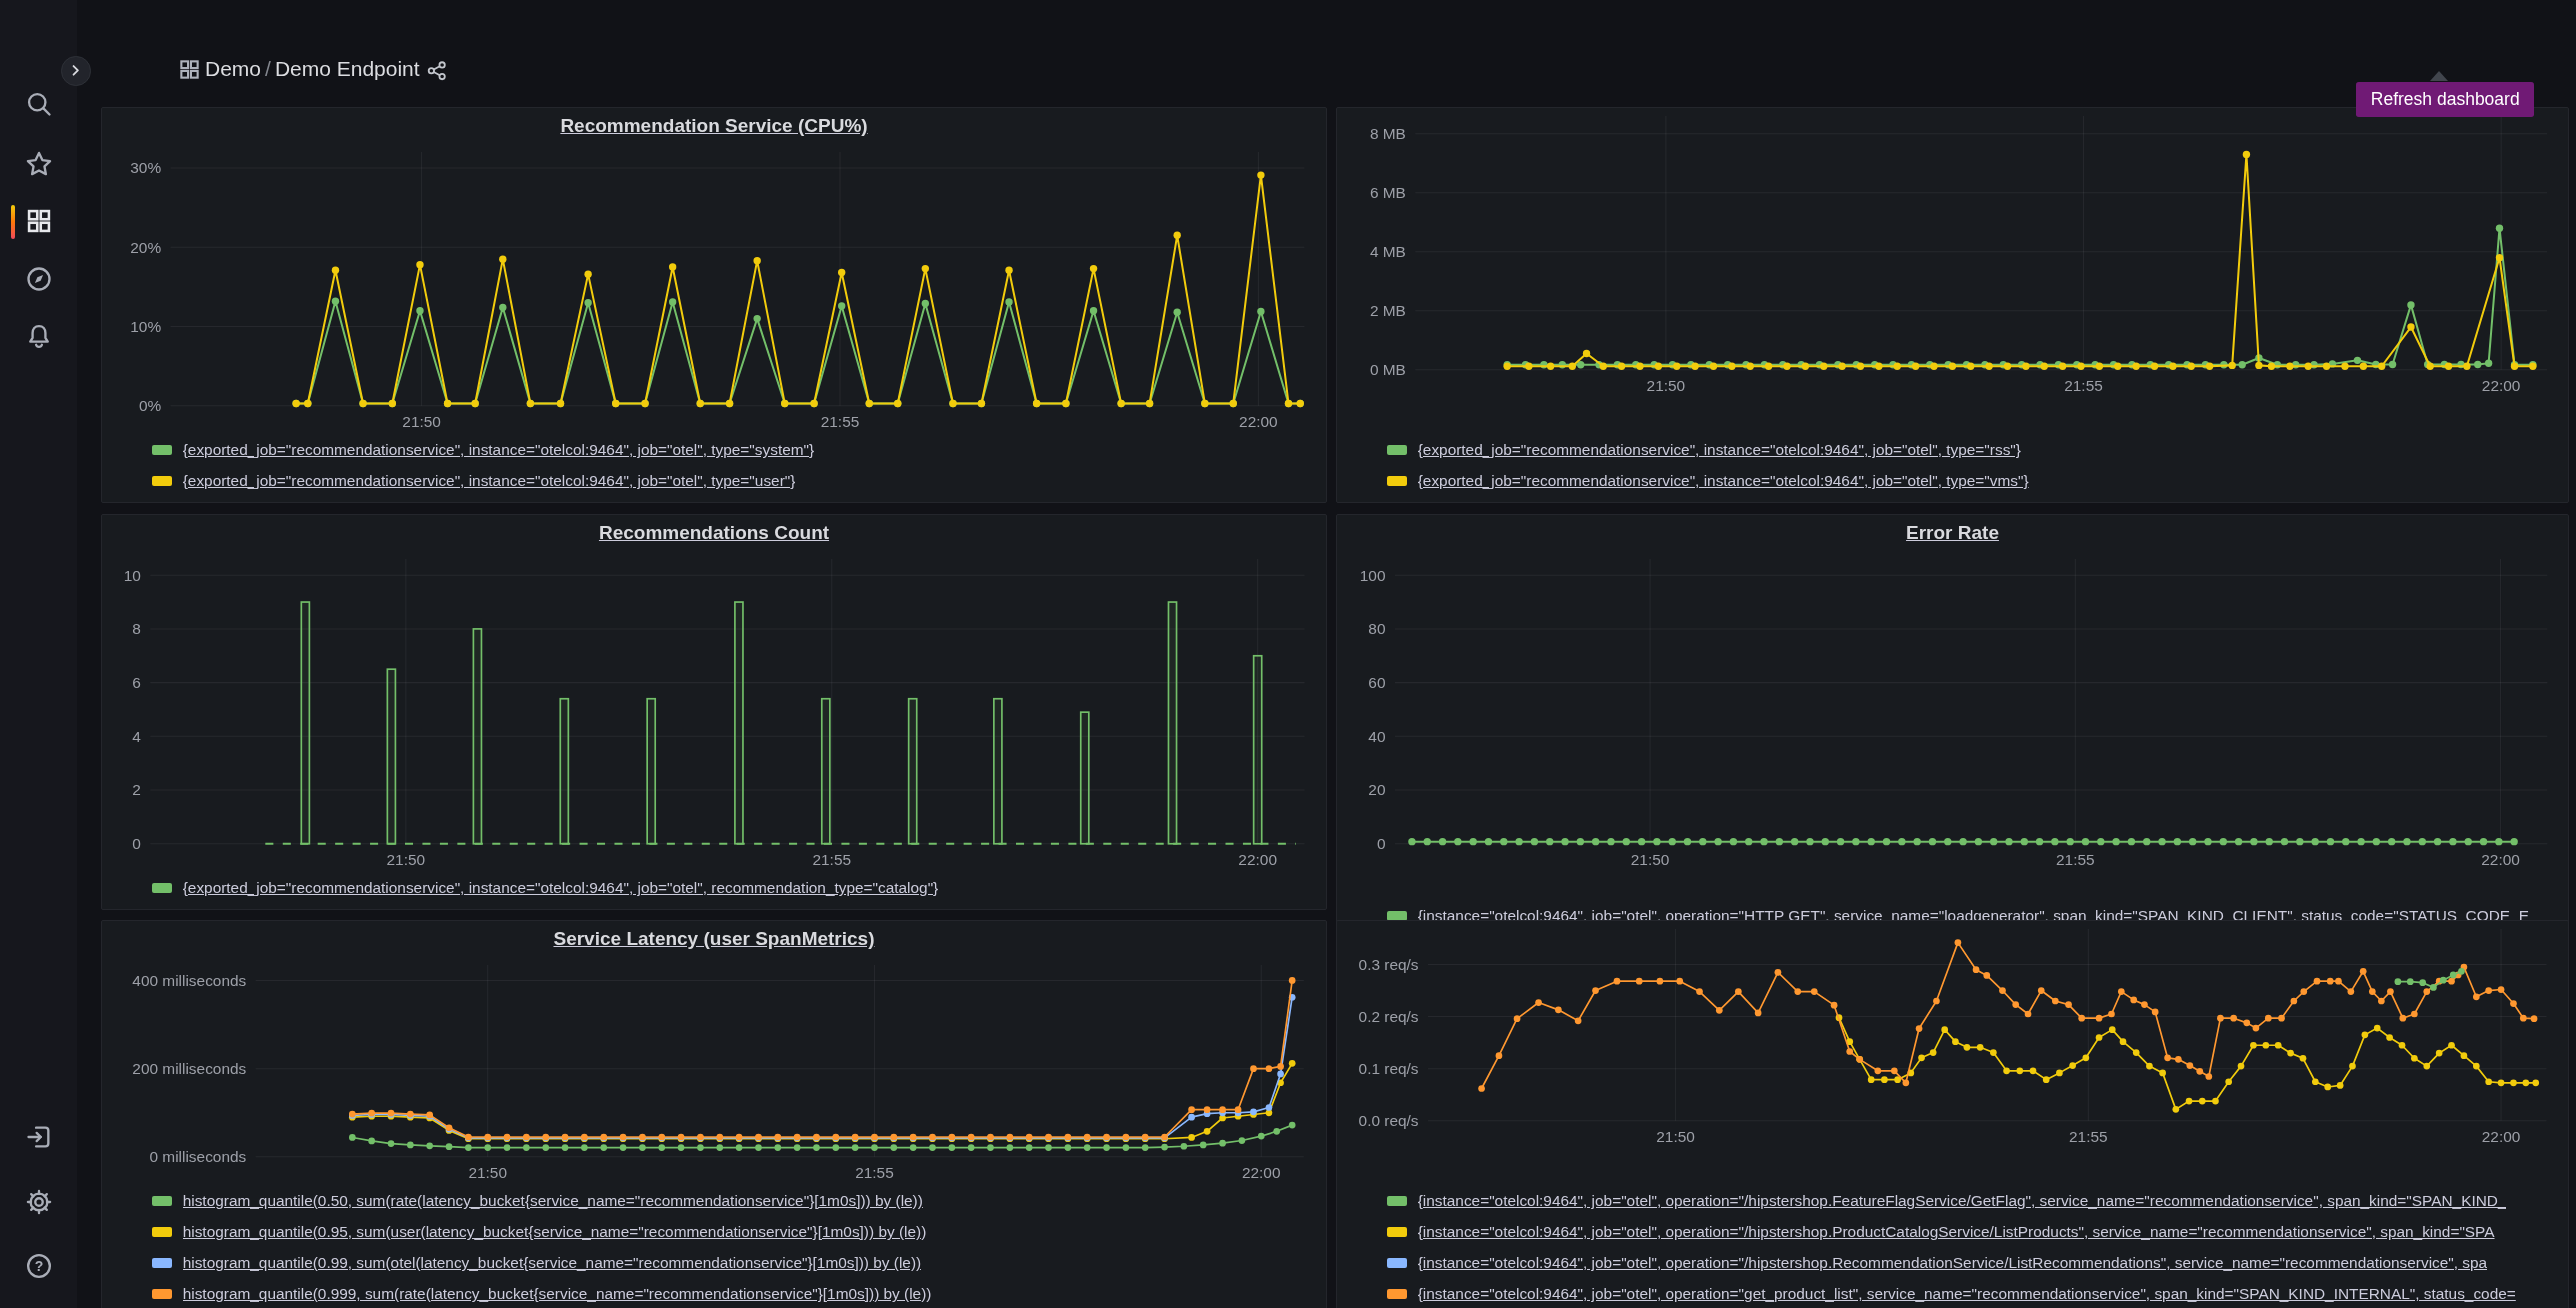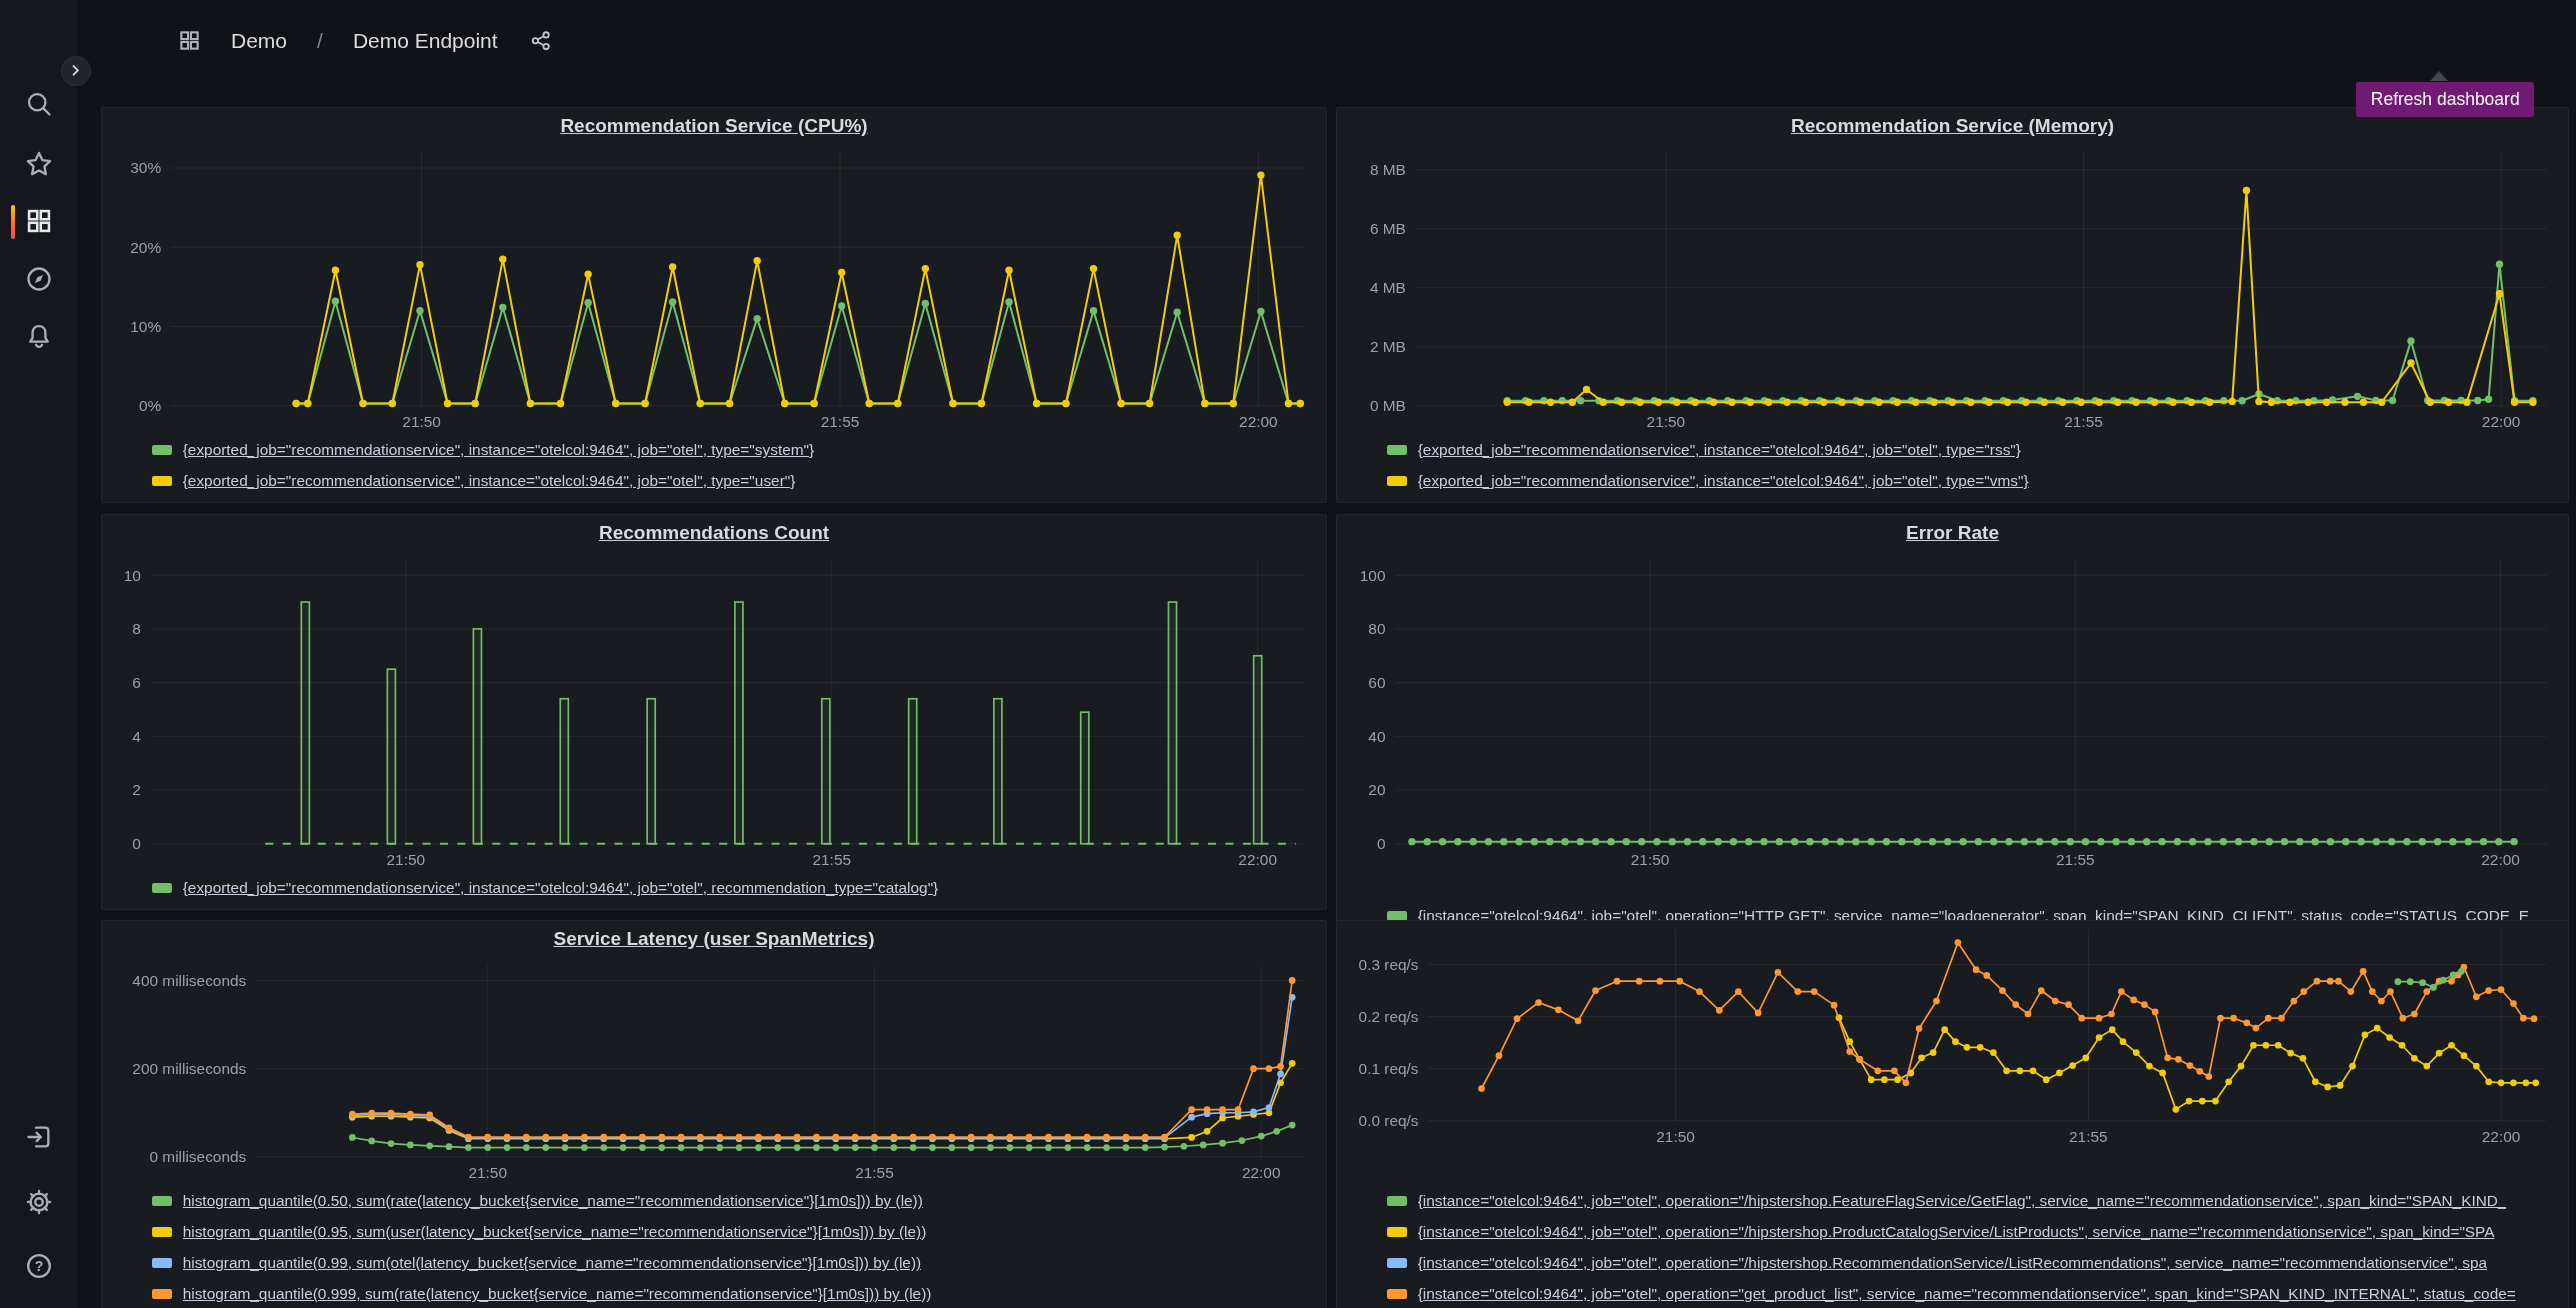--- a/index.html
+++ b/index.html
@@ -11,21 +11,21 @@
   .side-icon svg { width:28px; height:28px; }
   .side-icon.active { color:#E7E8EC; }
   .accent-bar { position:absolute; left:10.7px; width:4.7px; height:34px; border-radius:2.7px;
     background:linear-gradient(180deg,#F2CC0C, #FF780A, #F2495C); }
   .expand-btn { position:absolute; left:61px; top:56px; width:29.5px; height:29.5px; border-radius:50%;
     background:#22242B; border:0.7px solid #2E3138; color:#D8D9DE; display:flex; align-items:center; justify-content:center; z-index:9; cursor:pointer;}
   .expand-btn svg { width:14.8px; height:14.8px; }
   
   .topnav { position:absolute; left:77px; top:0; width:2499px; height:81px; background:#111217; z-index:4; }
   .logo { position:absolute; left:14.8px; top:16px; width:47px; height:48px; cursor:pointer; }
-  .crumb-wrap { position:absolute; left:101px; top:0; height:81px; display:flex; align-items:center; gap:30px; }
+  .crumb-wrap { position:absolute; left:101px; top:0; height:81px; display:flex; align-items:flex-end; gap:4px; }
   .crumb-icon { color:#AEB2BC; display:flex; }
   .crumb-icon svg { width:23px; height:23px; }
   .crumb { font-size:21px; font-weight:500; color:#DCDDE1; cursor:pointer; white-space:nowrap; }
   .crumb-sep { font-size:21px; color:#83868E; }
   .share-ic { color:#C3C6CD; display:flex; cursor:pointer; margin-left:2.7px; }
   .share-ic svg { width:21.5px; height:21.5px; }
   
   .tbtn { position:absolute; top:20px; height:43px; background:#181B1F; border:0.7px solid #2B2E35;
     border-radius:2.7px; display:flex; align-items:center; justify-content:center; color:#B0B4BD; cursor:pointer; }
   .tbtn svg { width:23px; height:23px; }
@@ -327,21 +327,20 @@
         <span class="ltext">{exported_job="recommendationservice", instance="otelcol:9464", job="otel", type="system"}</span>
       </div>
     <div class="lrow">
         <span class="swatch" style="background: rgb(242, 204, 12);"></span>
         <span class="ltext">{exported_job="recommendationservice", instance="otelcol:9464", job="otel", type="user"}</span>
       </div>
   </div>
 </div>
 
 <div class="panel" style="left:1336px; top:107px; width:1233px; height:396px">
-  <div class="ptitle">Recommendation Service (Memory)</div>
   <div class="pchart">
       <svg width="1224" height="290" viewBox="0 0 1822 432">
         <line x1="110" y1="390" x2="1796" y2="390" stroke="rgba(204,204,220,0.08)" stroke-width="1.5"></line>
         <text x="96" y="390" text-anchor="end" dy="0.35em" fill="#9DA0A8" font-size="23">0 MB</text>
         <line x1="110" y1="302.09302325581393" x2="1796" y2="302.09302325581393" stroke="rgba(204,204,220,0.08)" stroke-width="1.5"></line>
         <text x="96" y="302.09302325581393" text-anchor="end" dy="0.35em" fill="#9DA0A8" font-size="23">2 MB</text>
         <line x1="110" y1="214.18604651162792" x2="1796" y2="214.18604651162792" stroke="rgba(204,204,220,0.08)" stroke-width="1.5"></line>
         <text x="96" y="214.18604651162792" text-anchor="end" dy="0.35em" fill="#9DA0A8" font-size="23">4 MB</text>
         <line x1="110" y1="126.27906976744185" x2="1796" y2="126.27906976744185" stroke="rgba(204,204,220,0.08)" stroke-width="1.5"></line>
         <text x="96" y="126.27906976744185" text-anchor="end" dy="0.35em" fill="#9DA0A8" font-size="23">6 MB</text>

